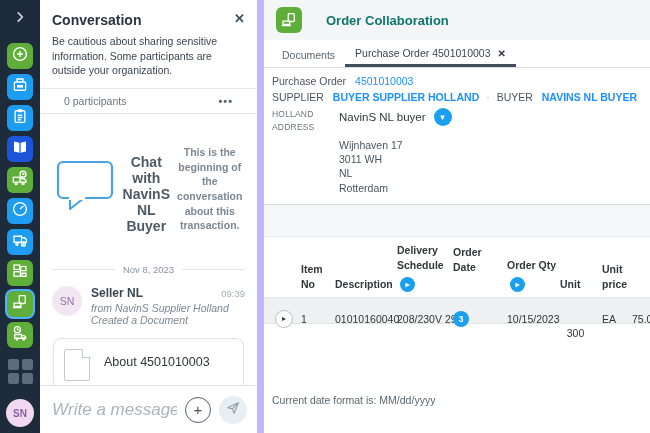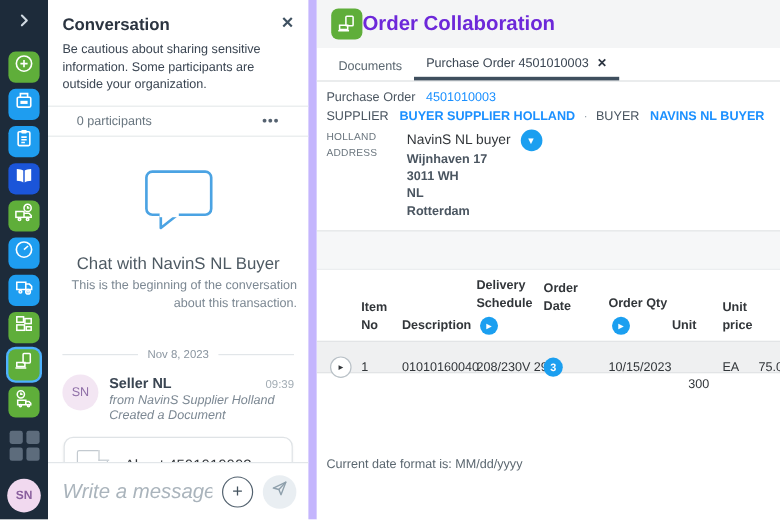--- a/index.html
+++ b/index.html
@@ -30,22 +30,22 @@
   .conv-head { display:flex; justify-content:space-between; align-items:flex-start;
     padding:12px 12px 6px; }
   .conv-title { font-size:14px; font-weight:bold; color:#2b3440; }
   .conv-close { color:#3f5161; font-size:13px; font-weight:bold; cursor:pointer; line-height:1; }
   .conv-warning { padding:0 12px 10px; font-size:10.5px; line-height:1.4; color:#3a4552; }
   .participants { border-top:1px solid #e7eaec; border-bottom:1px solid #e7eaec;
     padding:6px 24px; display:flex; justify-content:space-between; align-items:center; }
   .participants-label { font-size:10.5px; color:#68757f; }
   .overflow-dots { font-size:11px; letter-spacing:1px; color:#556270; cursor:pointer; font-weight:bold; }
   .chat-area { flex:1; display:flex; flex-direction:column; overflow:hidden; }
-  .empty-state { display:flex; flex-direction:column; align-items:center; text-align:right;
-    padding:26px 14px 0; }
+  .empty-state { display:flex; flex-direction:row; align-items:center; text-align:center;
+    padding:26px 14px 0;font-weight:bold; }
   .empty-title { margin-top:14px; font-size:14px; color:#4e5a63; }
   .empty-sub { margin-top:4px; font-size:10.5px; color:#7c8893; line-height:1.4; width:198px; }
   .date-divider { display:flex; align-items:center; margin:30px 12px 0; }
   .date-divider::before,.date-divider::after { content:""; flex:1; height:1px; background:#e2e6e9; }
   .date-divider span { font-size:9.5px; color:#8a95a0; padding:0 8px; white-space:nowrap; }
   .msg { display:flex; padding:11px 12px 6px; align-items:flex-start; }
   .msg-avatar { width:30px; height:30px; border-radius:50%; background:#f3e6f3; color:#9070a8;
     font-size:10.5px; display:flex; align-items:center; justify-content:center; flex-shrink:0; }
   .msg-body { flex:1; margin-left:9px; min-width:0; }
   .msg-top { display:flex; justify-content:space-between; align-items:baseline; }
@@ -71,41 +71,41 @@
     cursor:pointer; background:#fff; flex-shrink:0; }
   .send-btn { width:28px; height:28px; border-radius:50%; background:#e9eef2; display:flex;
     align-items:center; justify-content:center; cursor:pointer; flex-shrink:0; }
 
   
   .order { flex:1; display:flex; flex-direction:column; overflow:hidden; background:#fff; }
   .order-head { background:#f4f5f6; height:40px; display:flex; align-items:center;
     padding-left:12px; flex-shrink:0; }
   .order-head-icon { width:26px; height:26px; border-radius:6px; background:#5fae3a;
     display:flex; align-items:center; justify-content:center; }
-  .order-title { font-size:17px; font-weight:bold; color:#6d28d9; margin-left:0; }
+  .order-title { font-size:13px; font-weight:bold; color:#0f766e; margin-left:24px; }
   .tabs { display:flex; border-bottom:1px solid #dcdfe2; padding-left:8px; background:#fff;
     flex-shrink:0; }
   .tab { padding:7px 10px 5px; font-size:10.5px; color:#5b6770; cursor:pointer;
     display:flex; align-items:center; gap:7px; white-space:nowrap; }
   .tab.active { color:#3a4552; border-bottom:3px solid #3f4f5e; }
   .tab-close { font-weight:bold; font-size:10px; color:#2b3440; cursor:pointer; }
   .details { padding:7px 0 0 8px; white-space:nowrap; }
   .detail-row { font-size:10.5px; color:#4a5560; margin-bottom:4px; }
   .link { color:#1b90ff; text-decoration:none; cursor:pointer; }
   .link.caps { font-weight:bold; }
   .dot-sep { color:#9aa5ae; margin:0 4px; }
   .delivery { display:flex; margin-top:5px; }
   .delivery-label { width:67px; font-size:8.5px; color:#6a757e; line-height:1.5;
     letter-spacing:.2px; flex-shrink:0; }
   .delivery-main {}
   .delivery-name-row { display:flex; align-items:center; gap:8px; }
   .delivery-name { font-size:11.5px; color:#32363a; }
   .chev-btn { width:18px; height:18px; border-radius:50%; background:#1b9ff0; color:#fff;
     font-size:9px; display:flex; align-items:center; justify-content:center; cursor:pointer; }
-  .address { margin-top:0; font-size:10.5px; color:#4a5560; line-height:1.35;font-weight:bold; }
+  .address { margin-top:12px; font-size:10.5px; color:#4a5560; line-height:1.35; }
   .divider { border-top:1px solid #d9dcde; margin-top:9px; }
   .table-toolbar { background:#f6f7f8; height:32px; border-bottom:1px solid #eceef0; flex-shrink:0; }
   .grid { display:grid; grid-template-columns:34px 34px 62px 56px 54px 53px 42px 30px 60px;
     align-items:end; font-size:10.5px; }
   .grid-header { padding:6px 0 5px; background:#fff; }
   .grid-header .cell { font-weight:bold; color:#32363a; line-height:1.45; padding-left:3px; }
   .cell { min-width:0; }
   .share-circle { display:inline-flex; width:16px; height:16px; border-radius:50%;
     background:#a3a9ae; align-items:center; justify-content:center; vertical-align:-4px;
     margin-left:2px; cursor:pointer; }
@@ -115,21 +115,21 @@
   .cell-orderdate { align-self:start; padding-top:2px; }
   .grid-row { background:#eff0f1; border-top:1px solid #e2e4e6; border-bottom:1px solid #e2e4e6;
     height:27px; align-items:center; color:#32363a; white-space:nowrap; }
   .grid-row .cell { padding-left:3px; }
   .expander { width:18px; height:18px; border-radius:50%; background:#fff;
     border:1px solid #b9c1c7; color:#32363a; font-size:8px; display:flex; align-items:center;
     justify-content:center; cursor:pointer; margin-left:8px; }
   .badge { display:inline-flex; width:16px; height:16px; border-radius:50%; background:#1b9ff0;
     color:#fff; font-size:9px; font-weight:bold; align-items:center; justify-content:center;
     cursor:pointer; }
-  .cell-qty { text-align:right; padding-right:8px;margin-top:29px; }
+  .cell-qty { text-align:center; padding-right:8px;margin-top:29px; }
   .date-note { margin-top:70px; padding-left:8px; font-size:10.5px; color:#5b6770; }
 </style>
 </head>
 <body>
 
 <div class="app">
 
   <div class="sidebar">
     <div class="expand-btn">
       <span>

